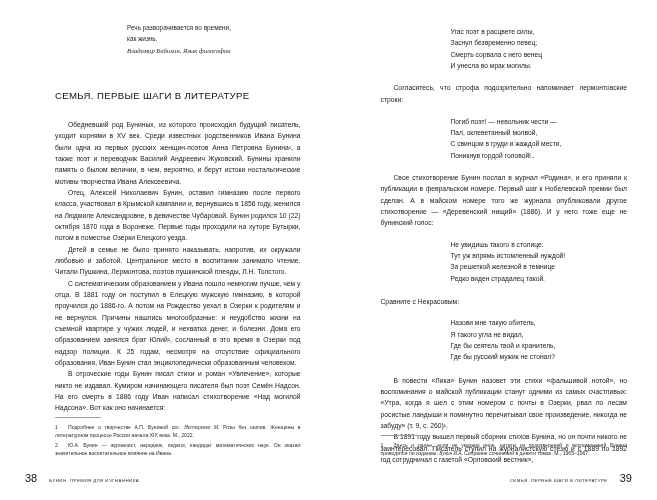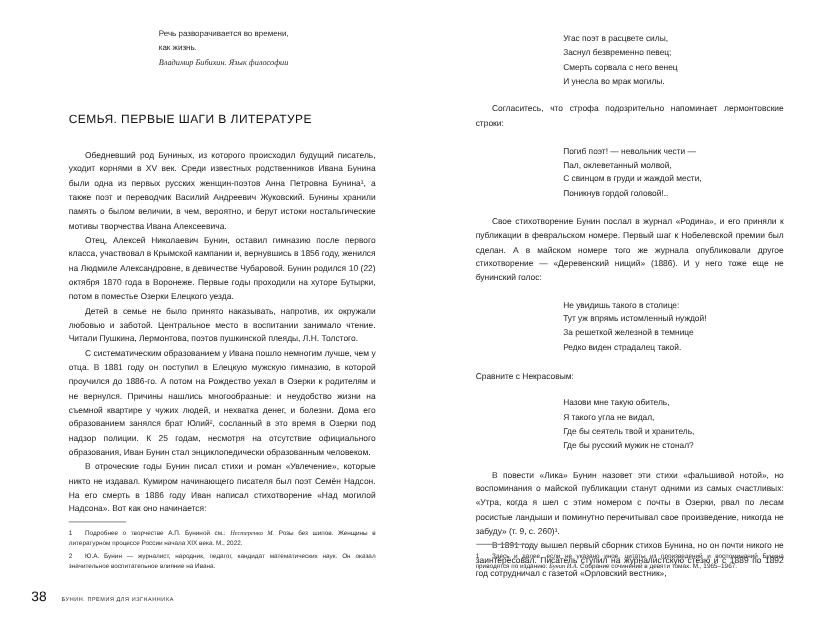--- a/index.html
+++ b/index.html
@@ -223,15 +223,19 @@
       <p class="body">В 1891 году вышел первый сборник стихов Бунина, но он почти никого не заинтересовал. Писатель ступил на журналистскую стезю и с 1889 по 1892 год сотрудничал с газетой «Орловский вестник»,</p>
     </div>
 
     <div class="footnotes">
       <div class="fn-rule"></div>
       <p class="footnote">
         <span class="fn-num">1</span><span>Здесь и далее, если не указано иное, цитаты из произведений и воспоминаний Бунина приводятся по изданию: </span><span class="ital">Бунин И.А.</span><span> Собрание сочинений в девяти томах. М., 1965–1967.</span>
       </p>
     </div>
 
+    <div class="runfoot">
+      <span class="runhead">СЕМЬЯ. ПЕРВЫЕ ШАГИ В ЛИТЕРАТУРЕ</span>
+      <span class="folio">39</span>
+    </div>
   </div>
 
 </div>
 
 </body></html>

